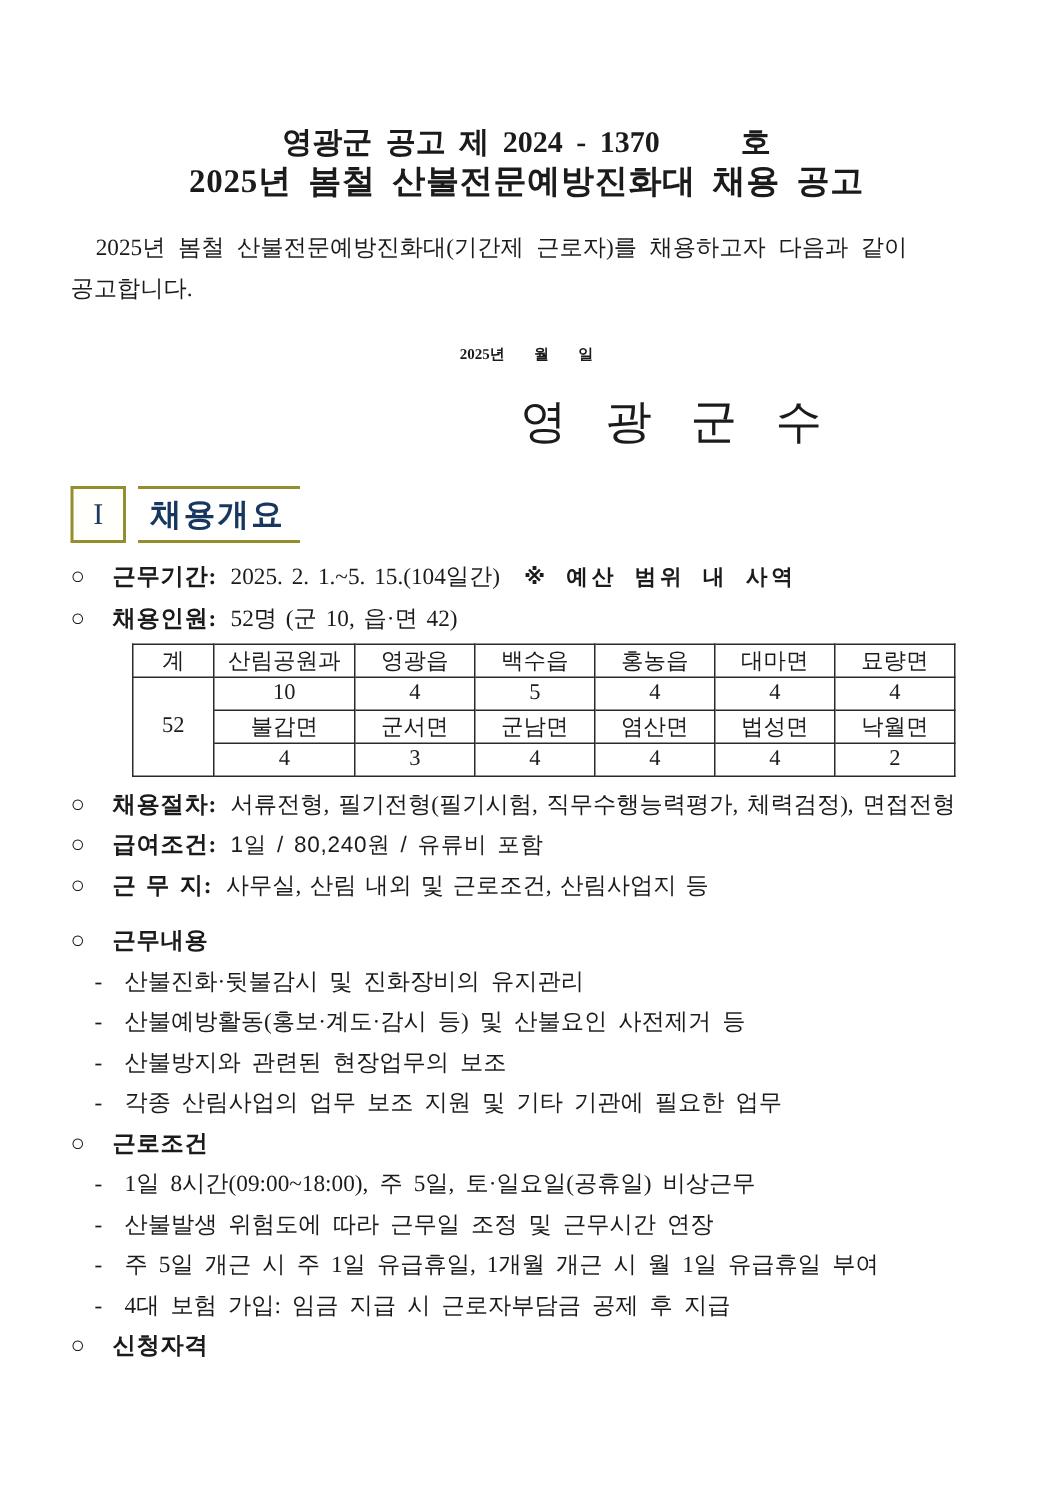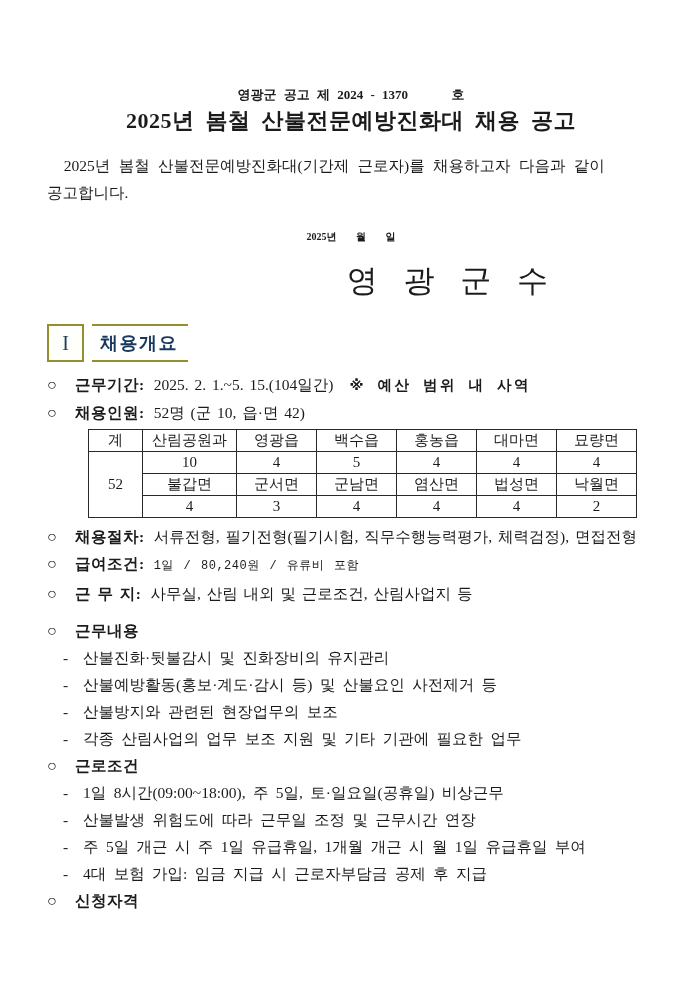--- a/index.html
+++ b/index.html
@@ -5,21 +5,21 @@
   html,body{margin:0;padding:0;}
   body{
     width:700px;height:990px;background:#ffffff;color:#1b1b1b;
     font-family:"Liberation Serif","DejaVu Serif",serif;
     overflow:hidden;
   }
   .page{box-sizing:border-box;width:700px;height:990px;padding:84px 45px 0 47px;}
   .pre{white-space:pre-wrap;}
 
   .notice-no{
-    text-align:center;font-weight:bold;font-size:13px;line-height:22px;
+    text-align:center;font-weight:bold;font-size:20px;line-height:22px;
     word-spacing:4px;
   }
   .doc-title{
     text-align:center;font-weight:bold;font-size:22px;
     line-height:30px;word-spacing:5px;letter-spacing:0.5px;
   }
   .intro{
     margin-top:16px;font-size:15.5px;line-height:27px;word-spacing:4.5px;
   }
   .date-line{
@@ -37,31 +37,31 @@
   .numeral-box{
     box-sizing:border-box;width:37px;height:38px;border:2.5px solid #958e2f;
     display:flex;align-items:center;justify-content:center;
     font-size:20px;color:#1f3a5a;background:#fffffb;
   }
   .heading{
     box-sizing:border-box;height:38px;display:flex;align-items:center;
     border-top:2.5px solid #958e2f;border-bottom:2.5px solid #958e2f;
     padding:0 10px 0 8px;
     font-family:"Liberation Sans","DejaVu Sans",sans-serif;
-    font-weight:bold;font-size:18px;color:#17375e;letter-spacing:1.5px;
+    font-weight:bold;font-size:21px;color:#17375e;letter-spacing:1.5px;
   }
 
   .bullets{margin-top:9px;font-size:15.5px;}
   .line{line-height:27px;white-space:nowrap;word-spacing:2px;}
   .circ{display:inline-block;width:28px;font-size:16px;}
   .lbl{font-weight:bold;letter-spacing:0.5px;margin-right:9px;}
   .val{word-spacing:2px;}
   .val.sans{
-    font-family:Liberation Mono, monospace;
-    font-size:12px;letter-spacing:0.5px;
+    font-family:Liberation Sans, sans-serif;
+    font-size:15px;letter-spacing:0.5px;
   }
   .note{
     margin-left:16px;font-family:"Liberation Sans","DejaVu Sans",sans-serif;
     font-weight:bold;font-size:14.5px;letter-spacing:2.5px;word-spacing:5px;margin-top:26px;
   }
   .dline{line-height:27px;white-space:nowrap;word-spacing:3.5px;margin-left:16px;}
   .dash{display:inline-block;width:20px;}
   .grp-duties{margin-top:10px;}
 
   table.staffing{

